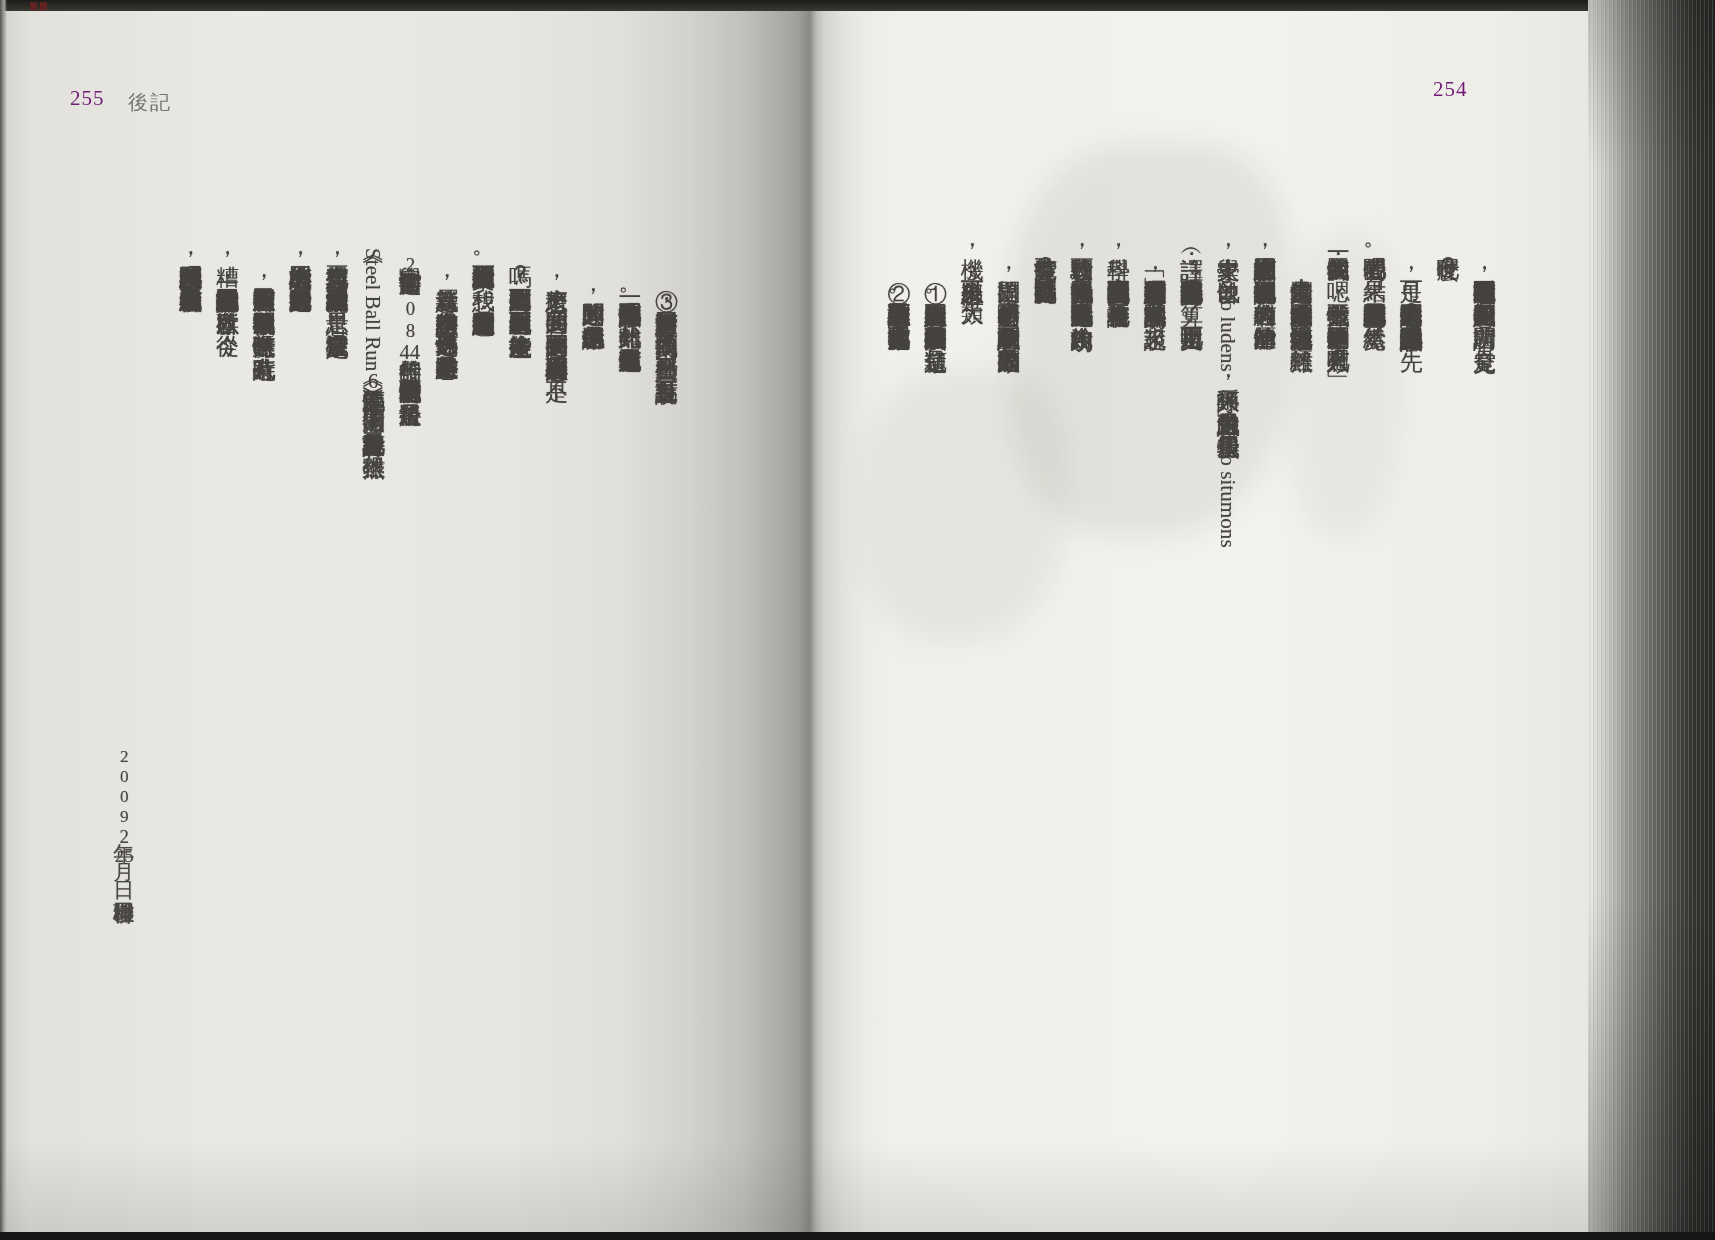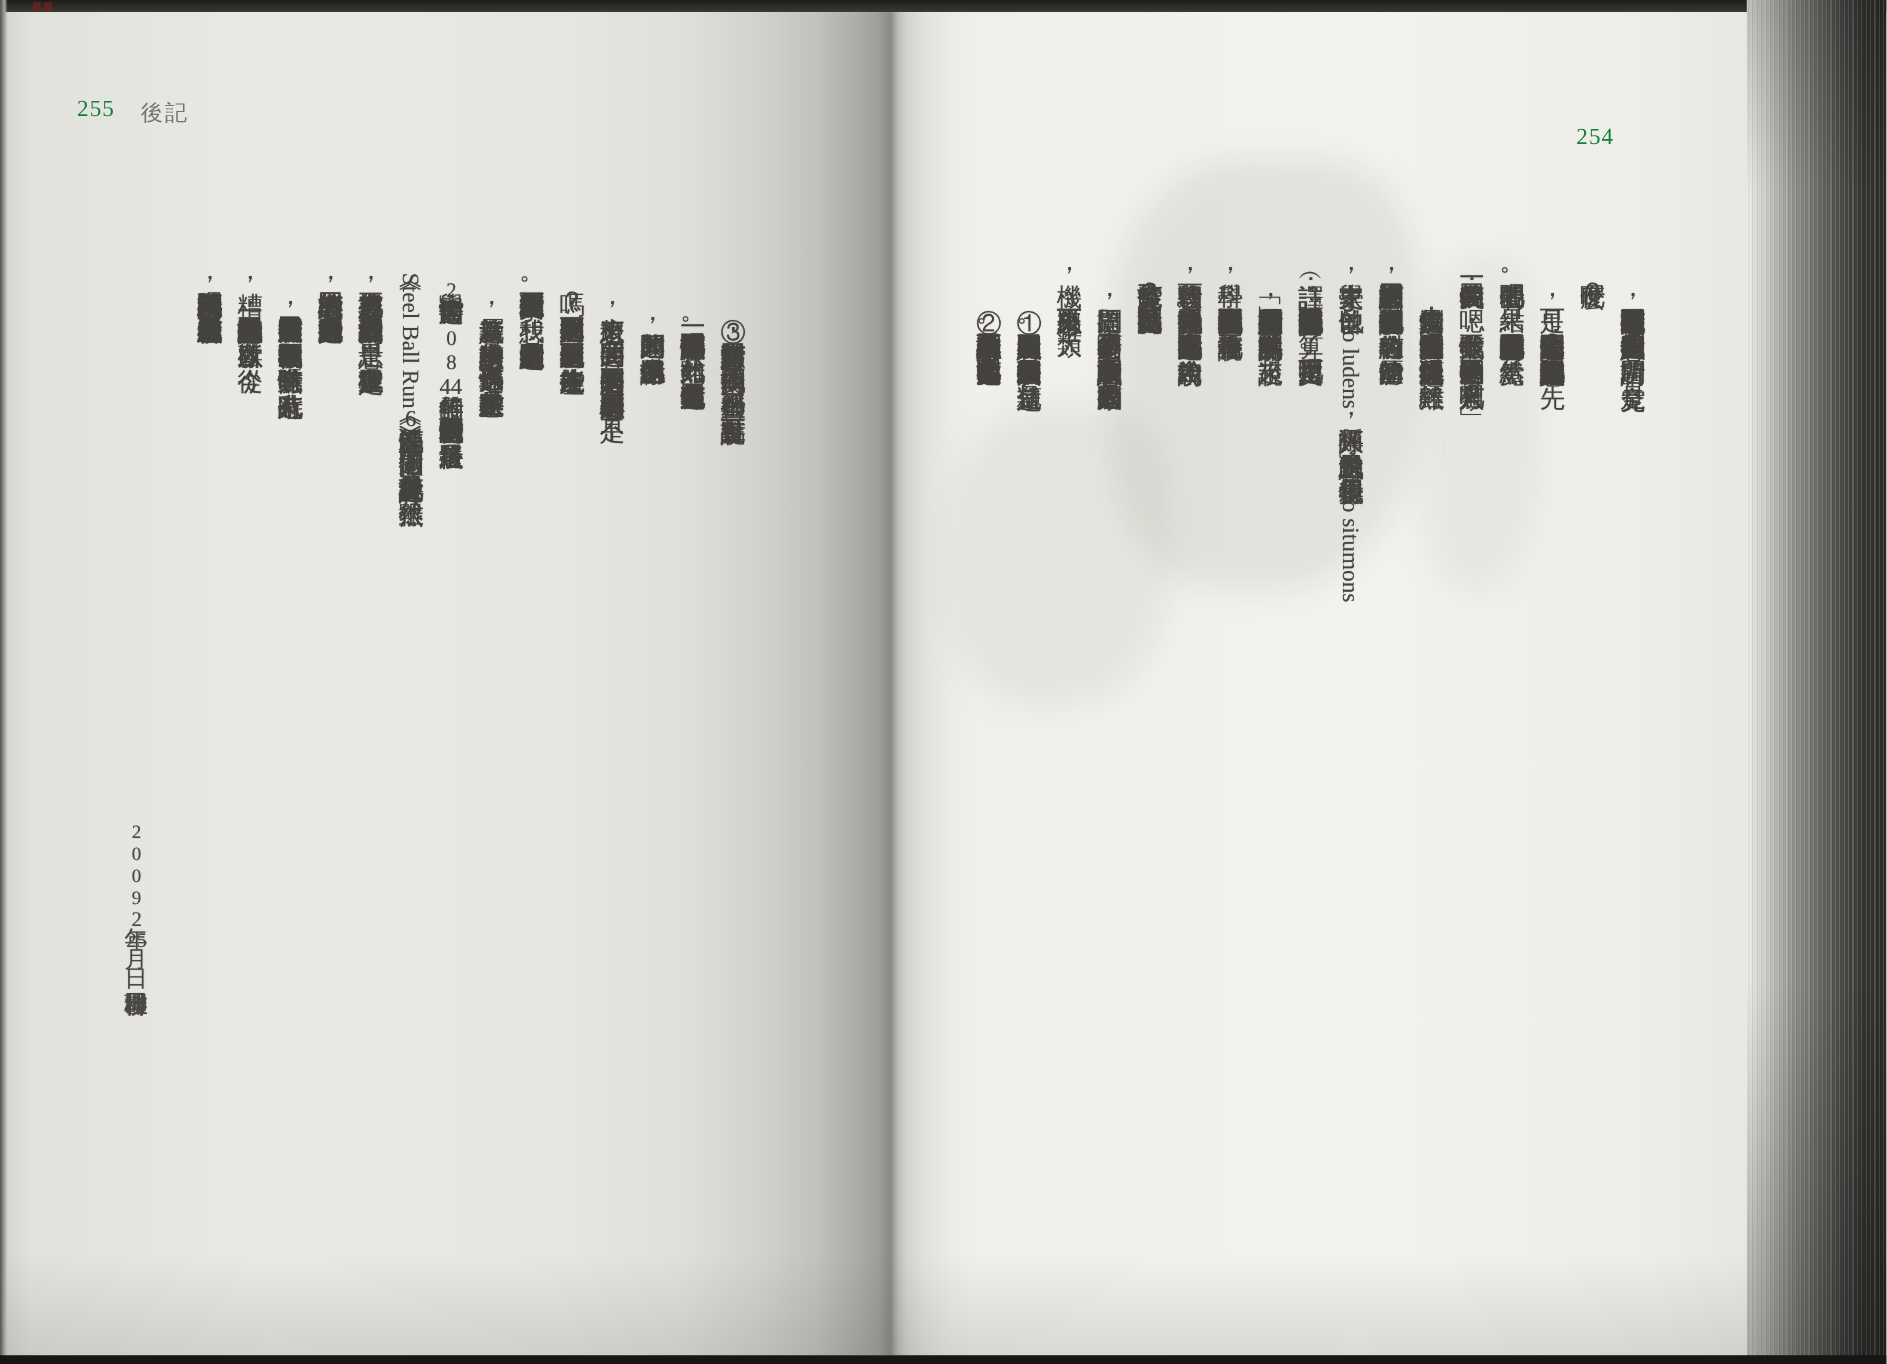--- a/index.html
+++ b/index.html
@@ -28,24 +28,24 @@
   .gutter-shadow{position:absolute;left:620px;top:11px;width:270px;height:1221px;pointer-events:none;
     background:linear-gradient(to right, rgba(0,0,0,0) 0%, rgba(62,60,56,.10) 45%, rgba(62,60,56,.26) 66%, rgba(40,38,36,.34) 70%, rgba(0,0,0,.10) 73%, rgba(0,0,0,.03) 82%, rgba(0,0,0,0) 100%);}
   .page-bottom-shade{position:absolute;left:0;top:1140px;width:1588px;height:92px;pointer-events:none;
     background:linear-gradient(to bottom, rgba(0,0,0,0), rgba(70,68,64,.14));}
   
   .ghost{position:absolute;border-radius:40% 30% 45% 35%;pointer-events:none;filter:blur(14px);}
   .g1{left:1010px;top:145px;width:280px;height:390px;background:rgba(148,146,140,.17);}
   .g2{left:865px;top:370px;width:200px;height:270px;background:rgba(148,146,140,.12);}
   .g3{left:1290px;top:235px;width:110px;height:300px;background:rgba(148,146,140,.10);}
   
-  .folio{position:absolute;color:#15803d;font-size:21px;letter-spacing:1px;}
+  .folio{position:absolute;color:#701a75;font-size:21px;letter-spacing:1px;}
   .folio-255{left:70px;top:86px;}
   .running-title{position:absolute;left:128px;top:89px;color:#737373;font-size:20px;letter-spacing:2px;}
-  .folio-254{left:1433px;top:77px;margin-top:35px;}
+  .folio-254{left:1433px;top:77px;}
   
   .vtext{
     position:absolute;
     writing-mode:vertical-rl;
     text-orientation:mixed;
     font-size:23px;
     line-height:36.6px;
     height:905px;
     color:#45433f;
     text-shadow:0 0 1px rgba(96,94,90,.55);

